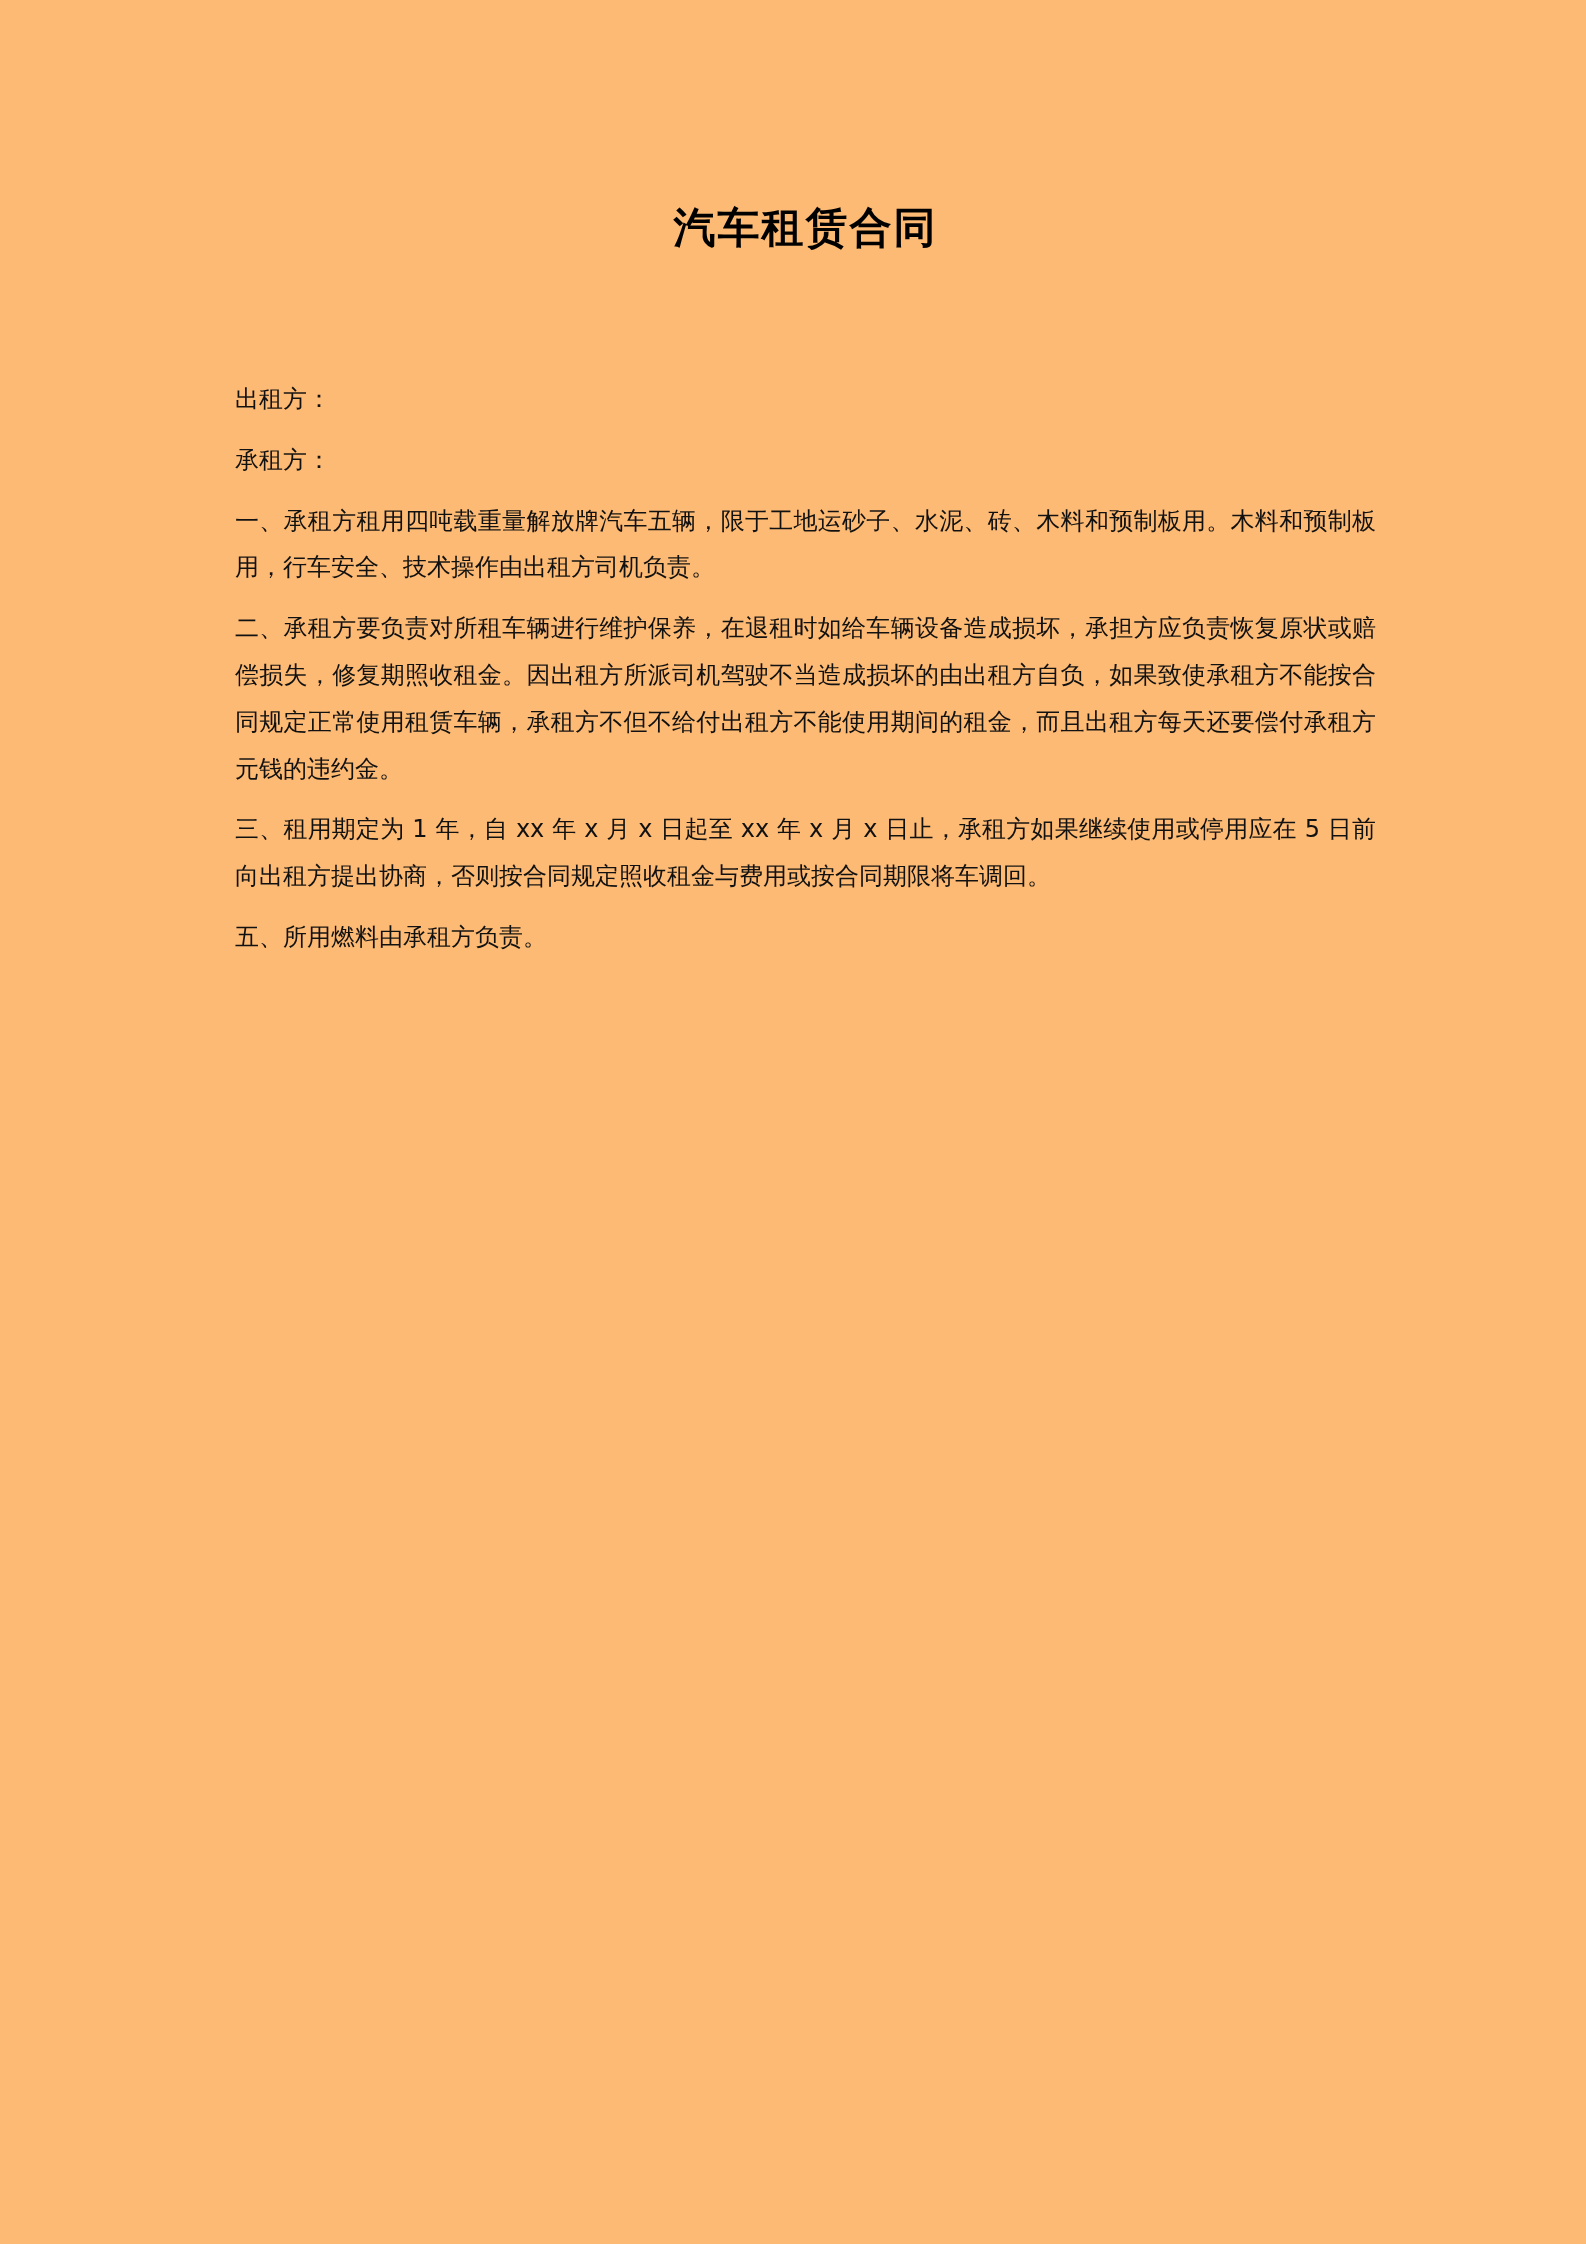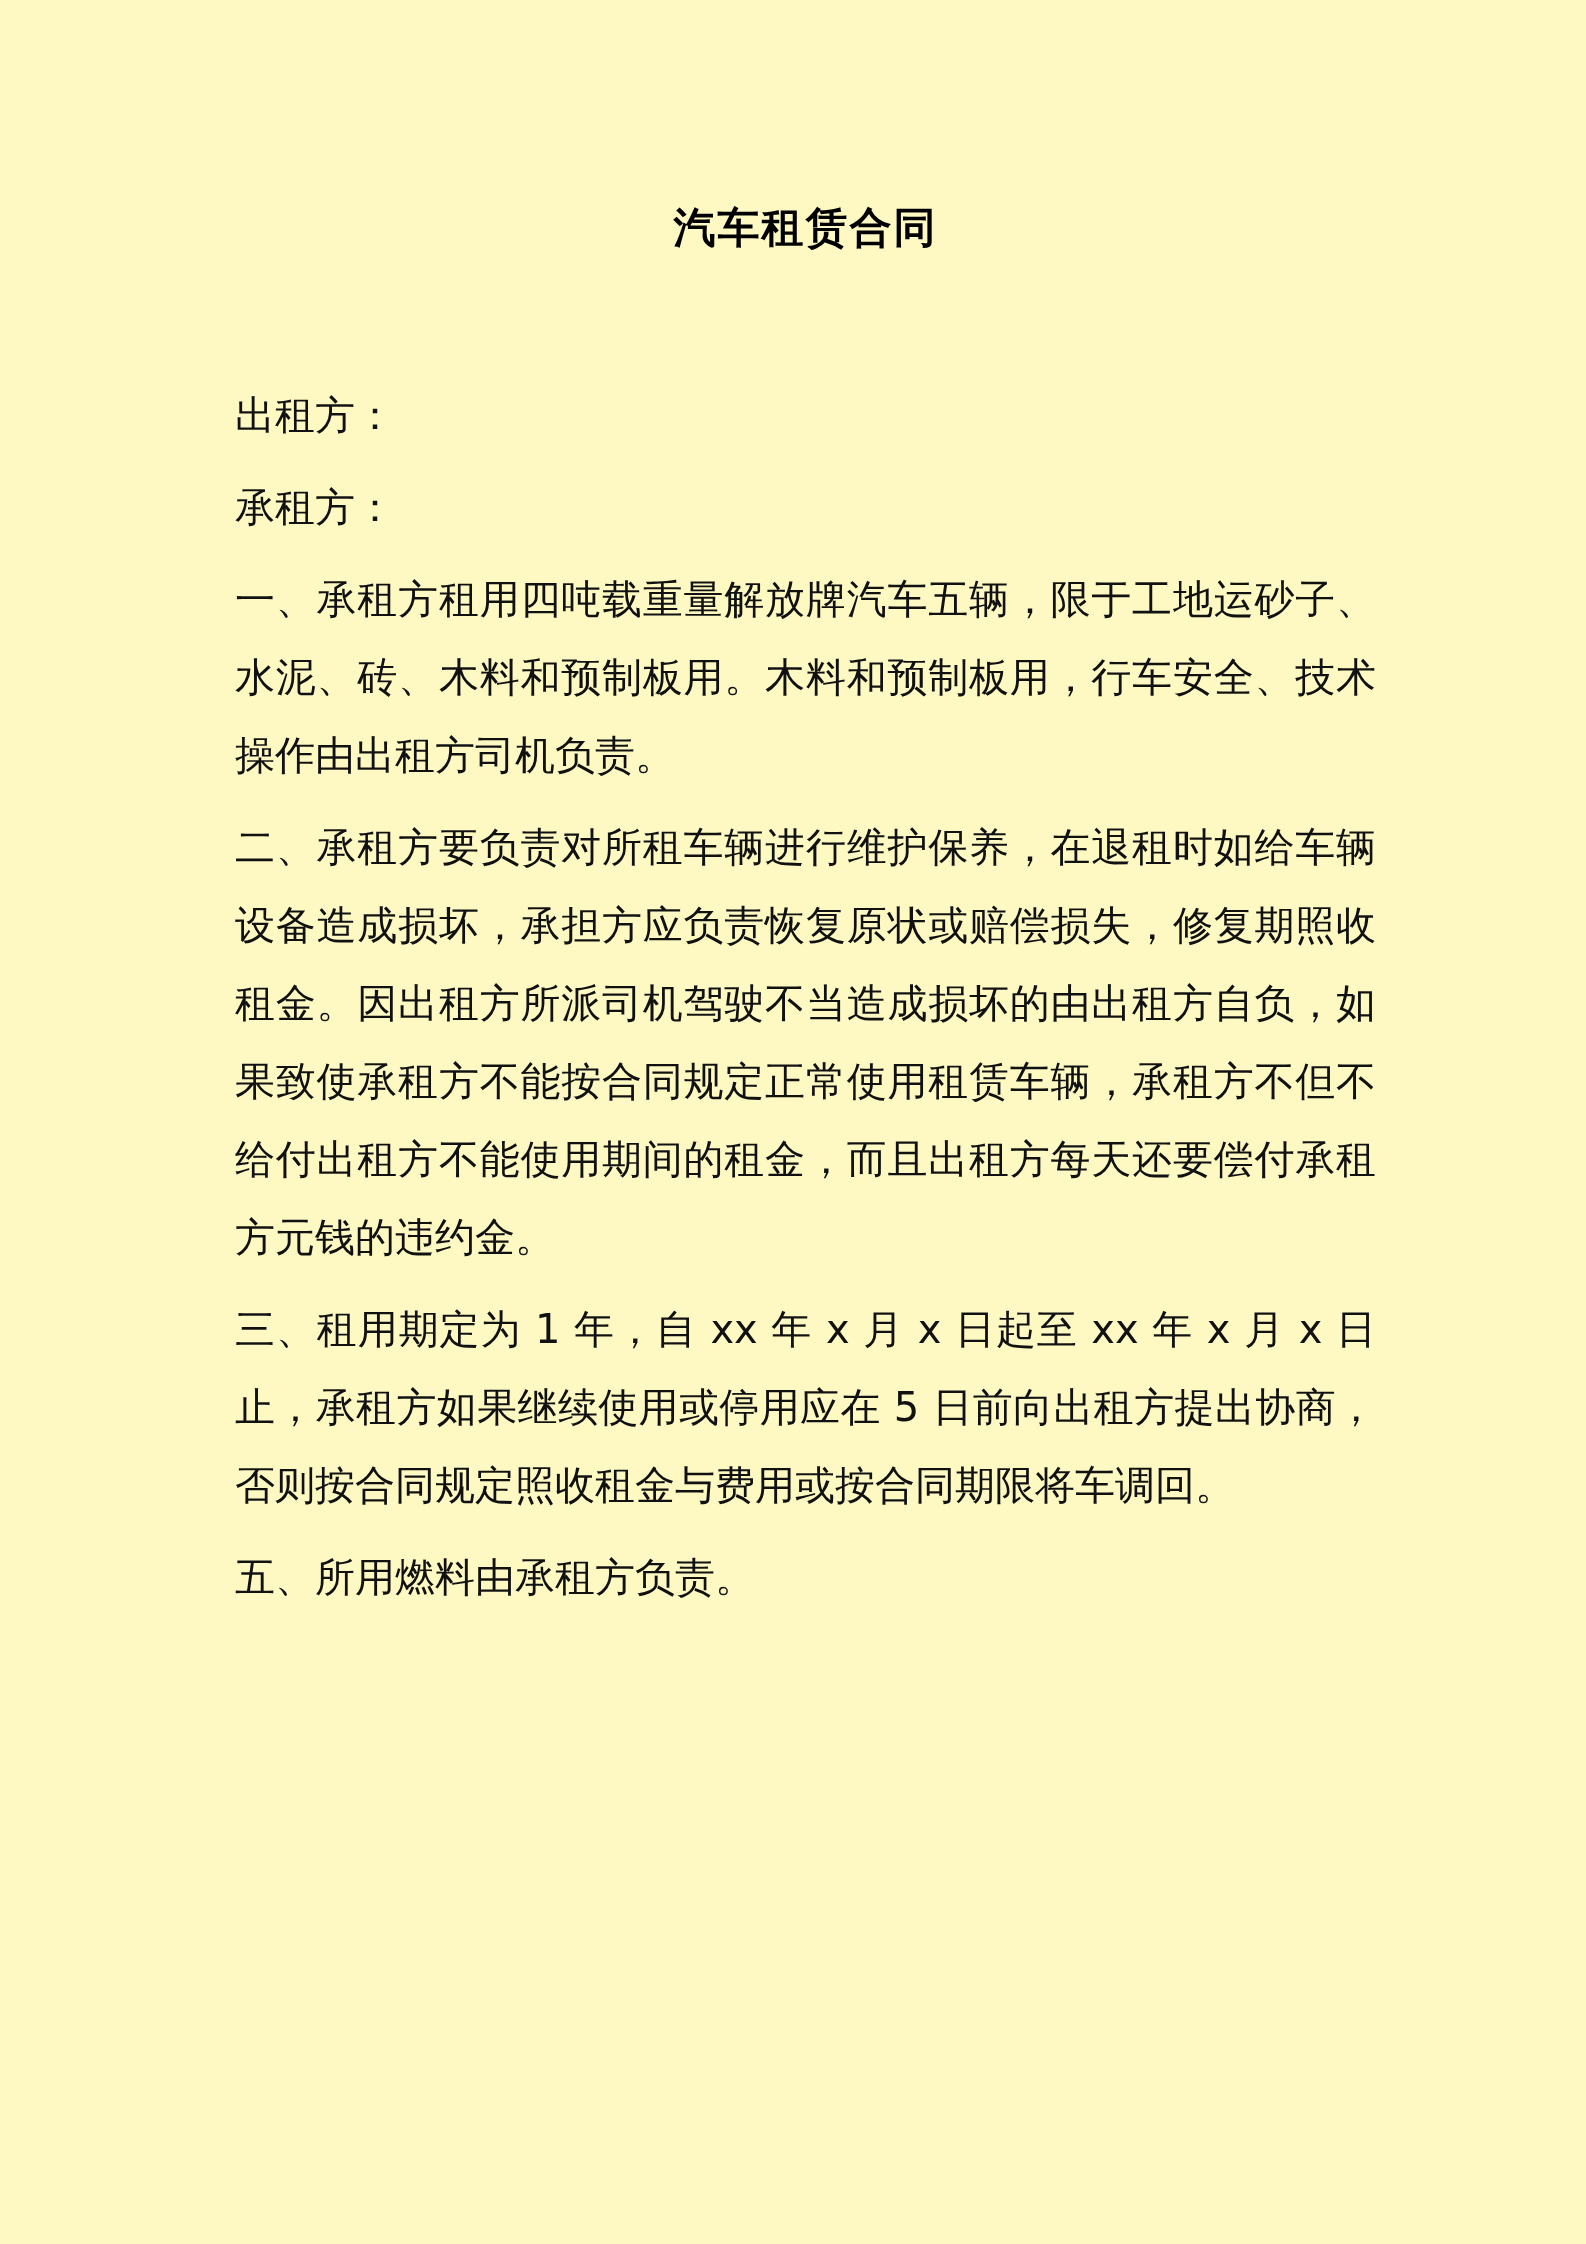--- a/index.html
+++ b/index.html
@@ -9,34 +9,34 @@
   }
   body {
     font-family: "DejaVu Sans", "Liberation Sans", sans-serif;
     color: #1a1a1a;
   }
   .page {
     position: relative;
     width: 1586px;
     min-height: 2244px;
     margin: 0 auto;
-    background: #fef9c3;
+    background: #fdba74;
     box-sizing: border-box;
     padding: 200px 210px 120px 235px;
   }
   .doc-title {
     text-align: center;
     font-size: 42px;
     font-weight: bold;
     letter-spacing: 2px;
     margin: 0 0 120px 0;
     color: #000000;
   }
   .para {
-    font-size: 40px;
+    font-size: 24px;
     line-height: 1.95;
     margin: 0 0 14px 0;
     text-align: justify;
     text-justify: inter-ideograph;
     color: #111111;
     font-weight: 500;
   }
   .para.short {
     text-align: left;
   }

